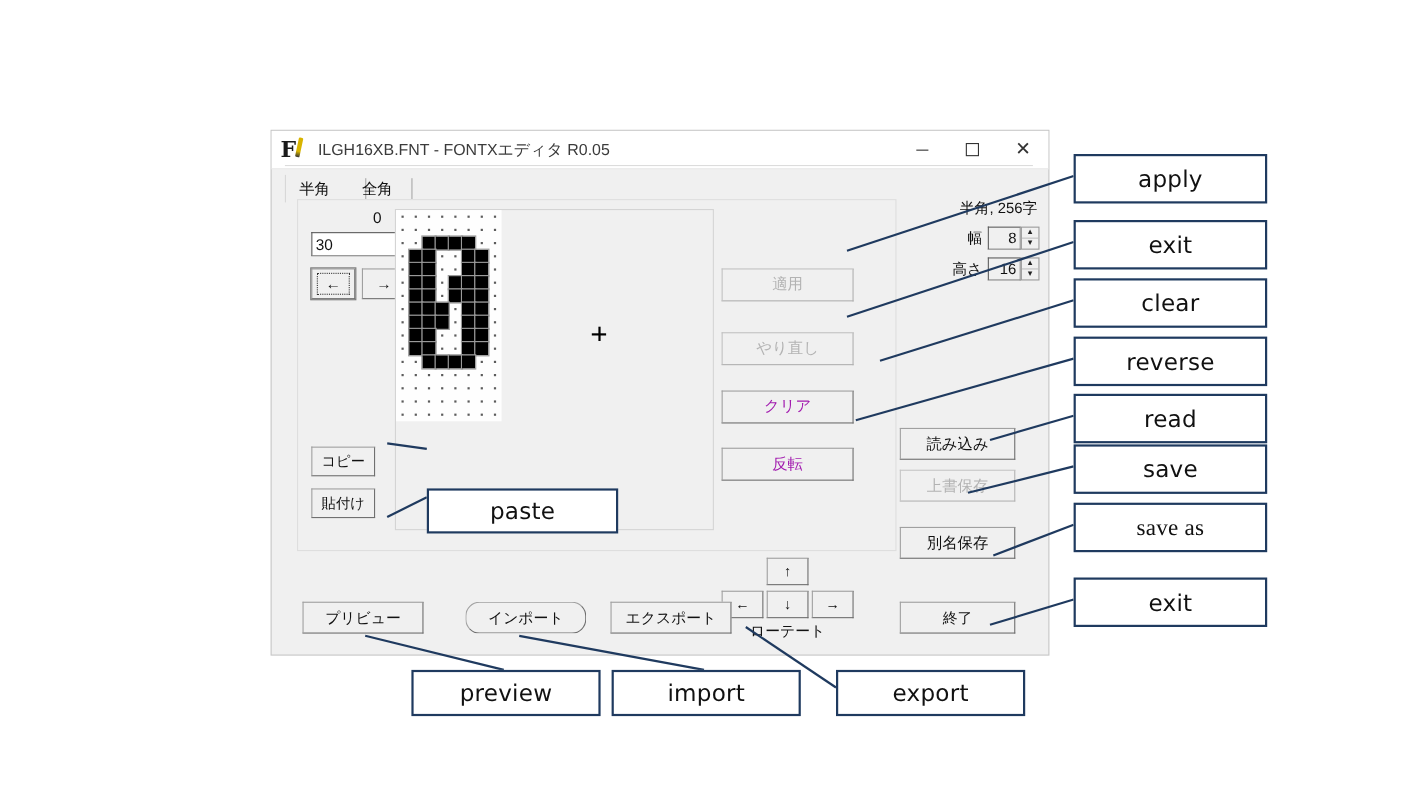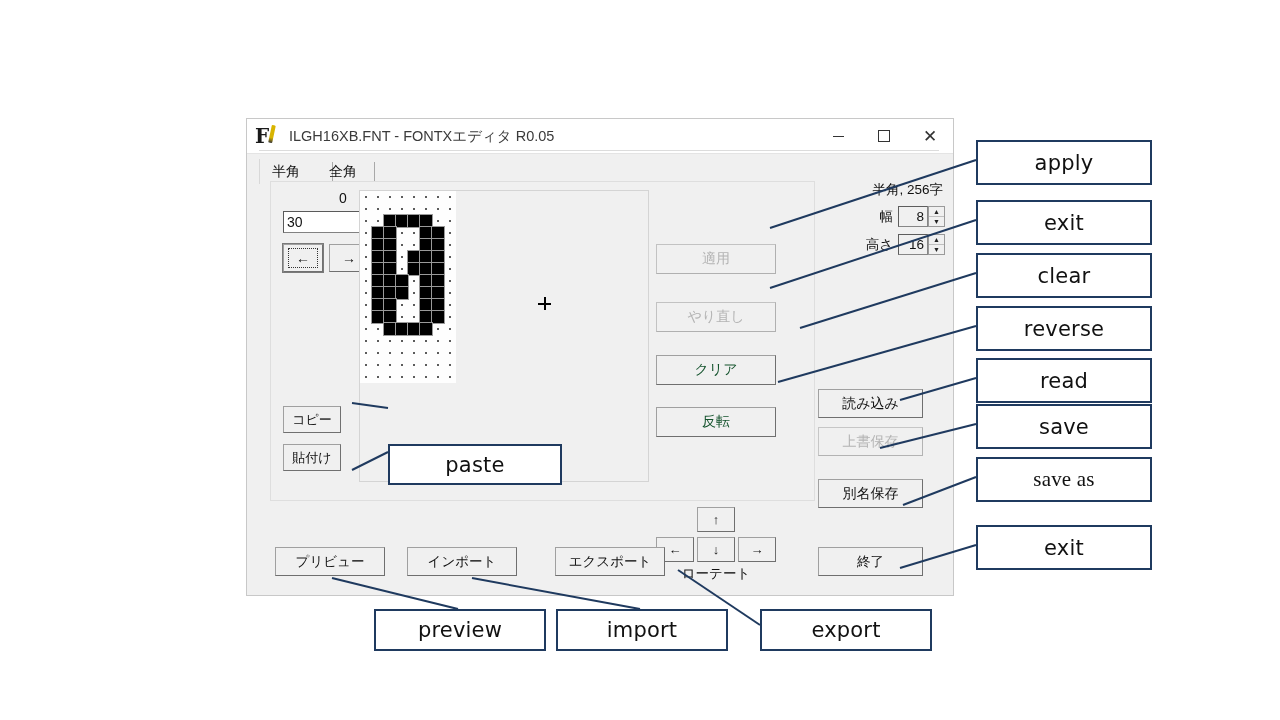--- a/index.html
+++ b/index.html
@@ -71,21 +71,21 @@
   .gdot{position:absolute;width:2px;height:2px;background:#5c5c5c;}
   .gpx{position:absolute;width:12px;height:12px;background:#000;outline:1px solid #9a9a9a;}
   #cursor-plus{position:absolute;left:178px;top:106px;width:13px;height:13px;}
   #cursor-plus:before,#cursor-plus:after{content:"";position:absolute;background:#000;}
   #cursor-plus:before{left:0;top:6px;width:13px;height:1.5px;}
   #cursor-plus:after{left:6px;top:0;width:1.5px;height:13px;}
   
   #act-group{position:absolute;left:385px;top:62px;width:142px;height:260px;}
   .actbtn{position:absolute;left:0;width:120px;height:30px;background:#f0f0f0;
           border:1px solid #a0a0a0;border-right-color:#6f6f6f;border-bottom-color:#6f6f6f;
-          display:flex;align-items:center;justify-content:center;font-size:14px;color:#14532d;
+          display:flex;align-items:center;justify-content:center;font-size:14px;color:#a21caf;
           box-sizing:border-box;}
   .actbtn.disabled{color:#b3b3b3;border-color:#c2c2c2;border-right-color:#b0b0b0;border-bottom-color:#b0b0b0;}
   
   #info{position:absolute;left:578px;top:62px;width:120px;}
   #info-title{font-size:13.5px;color:#111;text-align:right;padding-right:2px;}
   .spinrow{display:flex;align-items:center;justify-content:flex-end;margin-top:7px;}
   .spinrow .lbl{font-size:13.5px;color:#111;margin-right:5px;}
   .spinrow .fld{width:30px;height:21px;background:#f0f0f0;border:1px solid #868686;
                 border-top-color:#5d5d5d;border-left-color:#5d5d5d;font-size:13.5px;
                 color:#111;text-align:right;padding-right:3px;box-sizing:border-box;line-height:19px;}
@@ -112,21 +112,21 @@
   .filebtn.disabled{color:#b3b3b3;border-color:#c6c6c6;border-right-color:#b3b3b3;border-bottom-color:#b3b3b3;}
   #btn-read{left:571px;top:270px;}
   #btn-save{left:571px;top:308px;}
   #btn-saveas{left:571px;top:360px;}
   
   .botbtn{position:absolute;top:428px;width:110px;height:29px;background:#f0f0f0;
           border:1px solid #a0a0a0;border-right-color:#6f6f6f;border-bottom-color:#6f6f6f;
           display:flex;align-items:center;justify-content:center;font-size:13.5px;color:#111;
           box-sizing:border-box;}
   #btn-preview{left:28px;}
-  #btn-import{left:160px;}
+  #btn-import{left:176px;border-radius:13px;}
   #btn-export{left:308px;}
   #btn-exit{left:571px;width:105px;}
 </style>
 </head>
 <body>
 
 <div id="app-window">
 
   <div id="titlebar">
     <div id="app-icon">F<span class="pen"></span></div>

